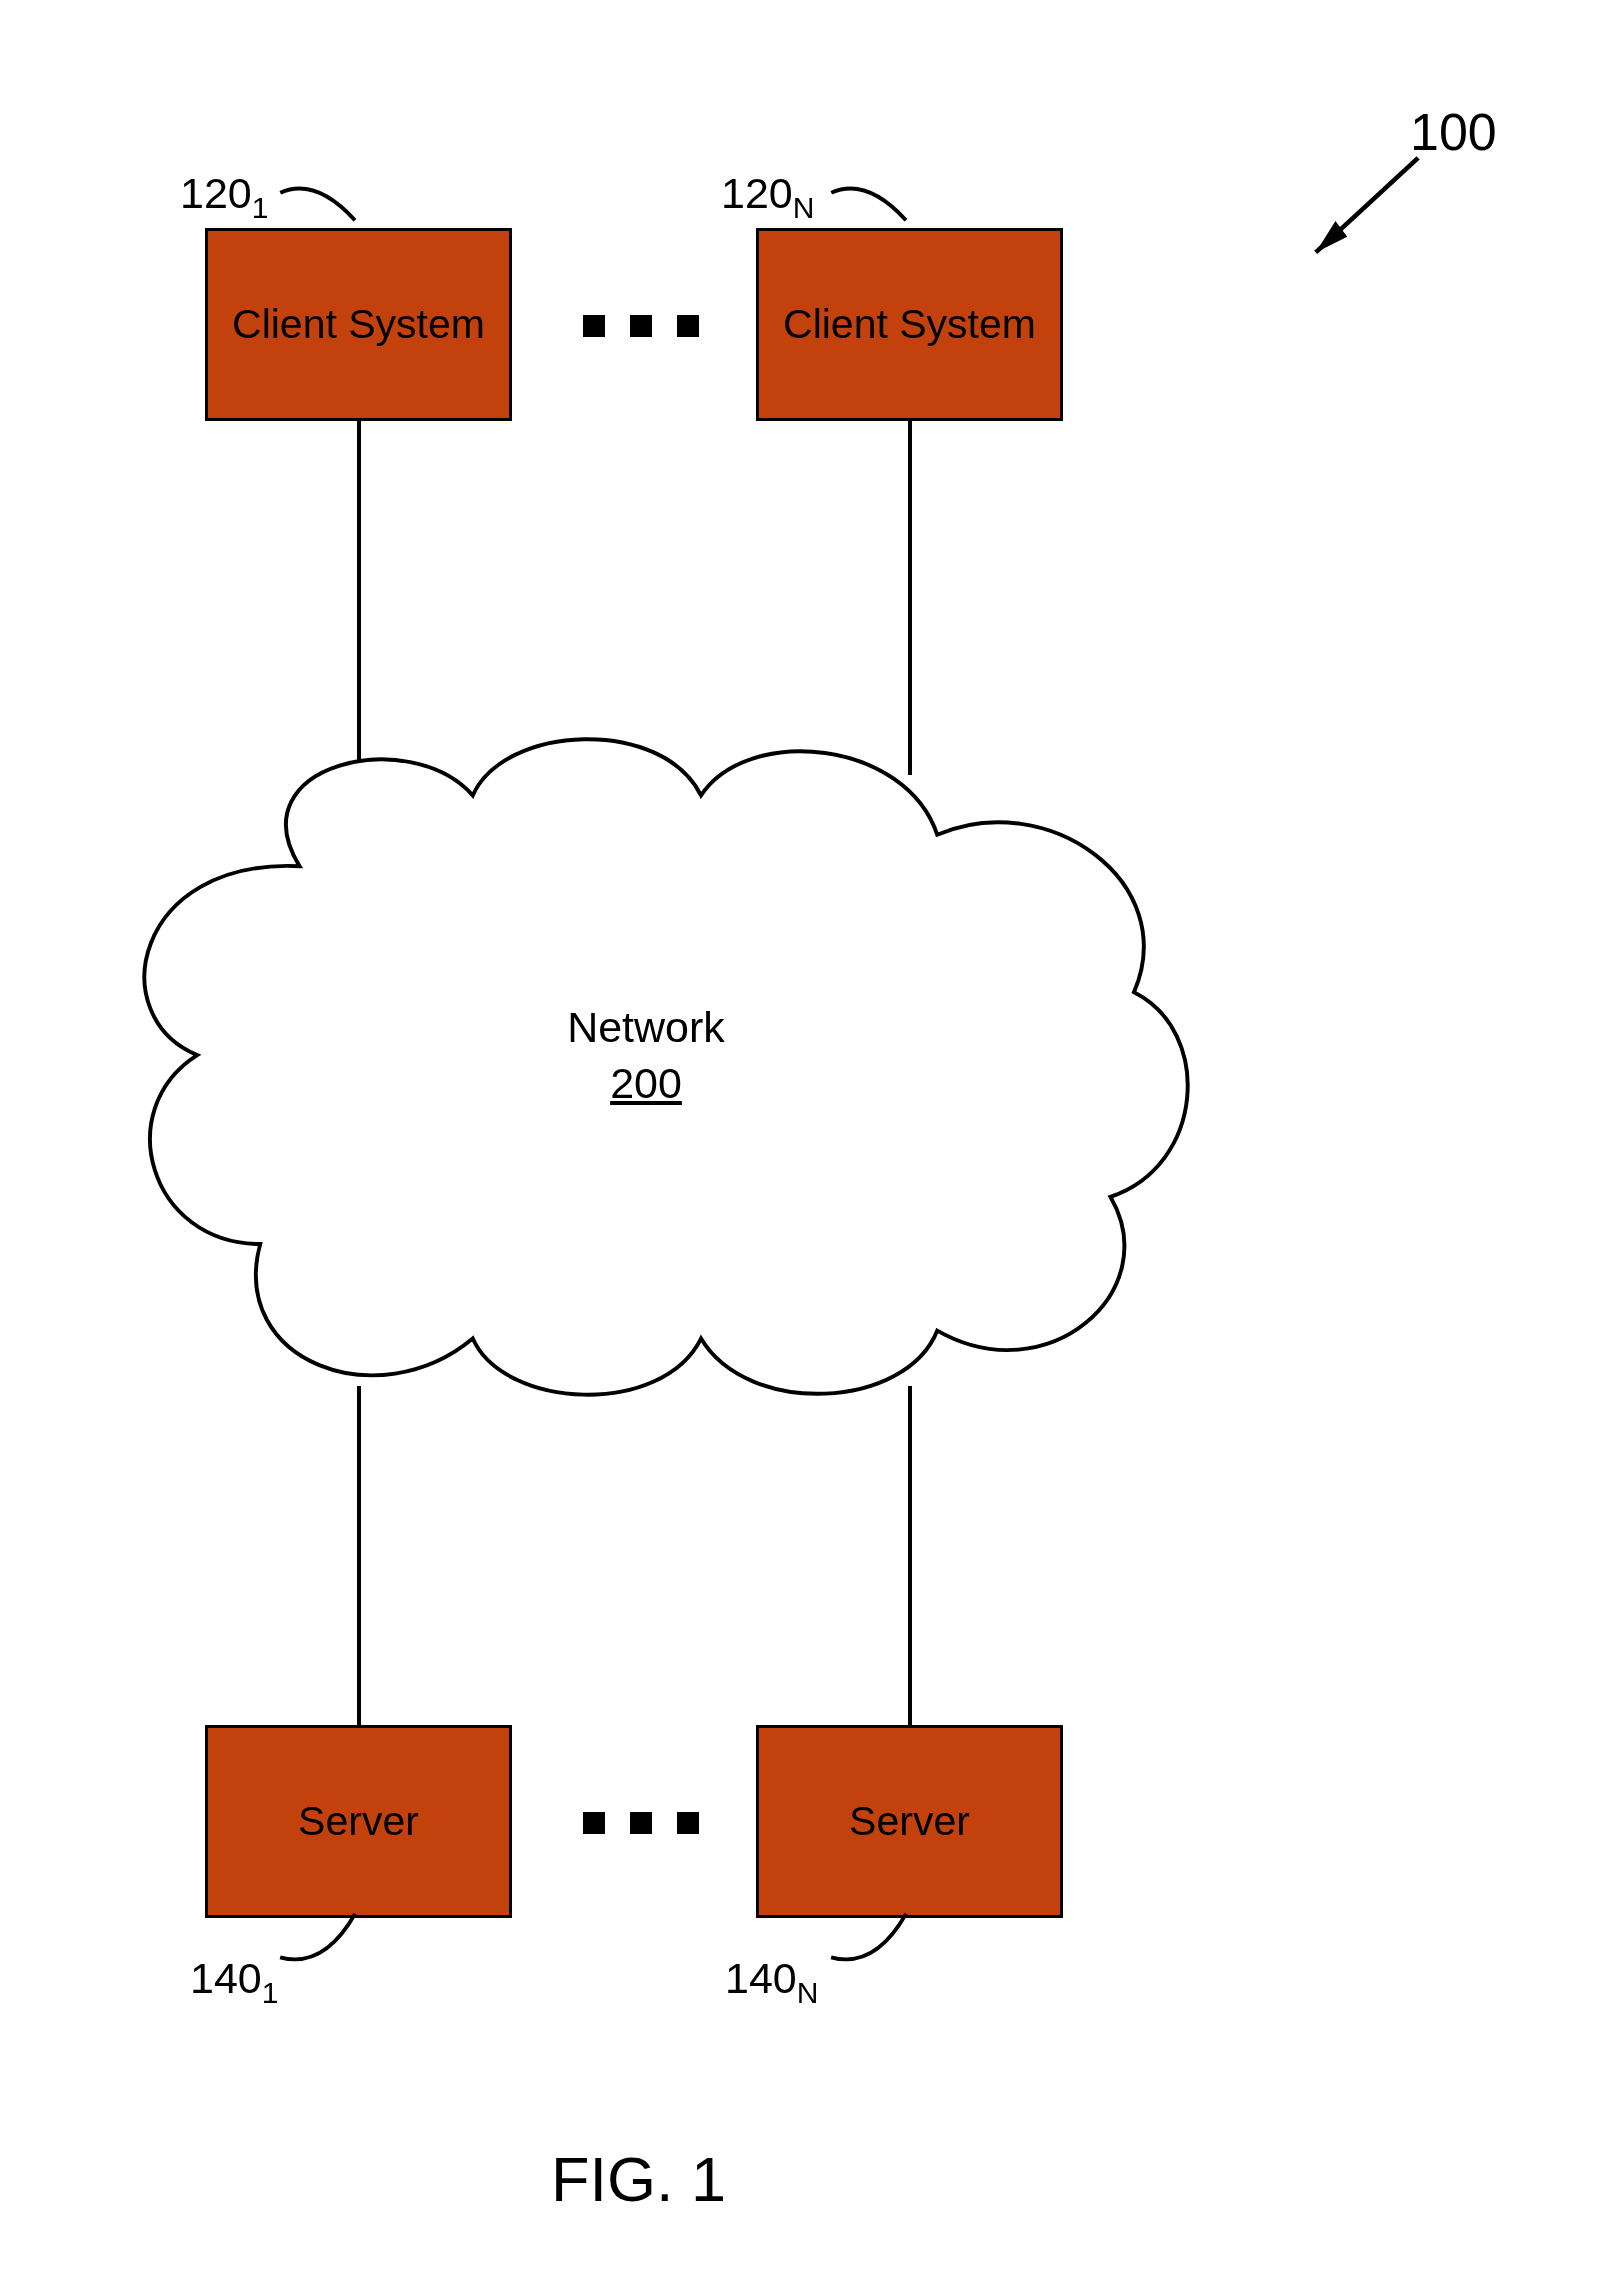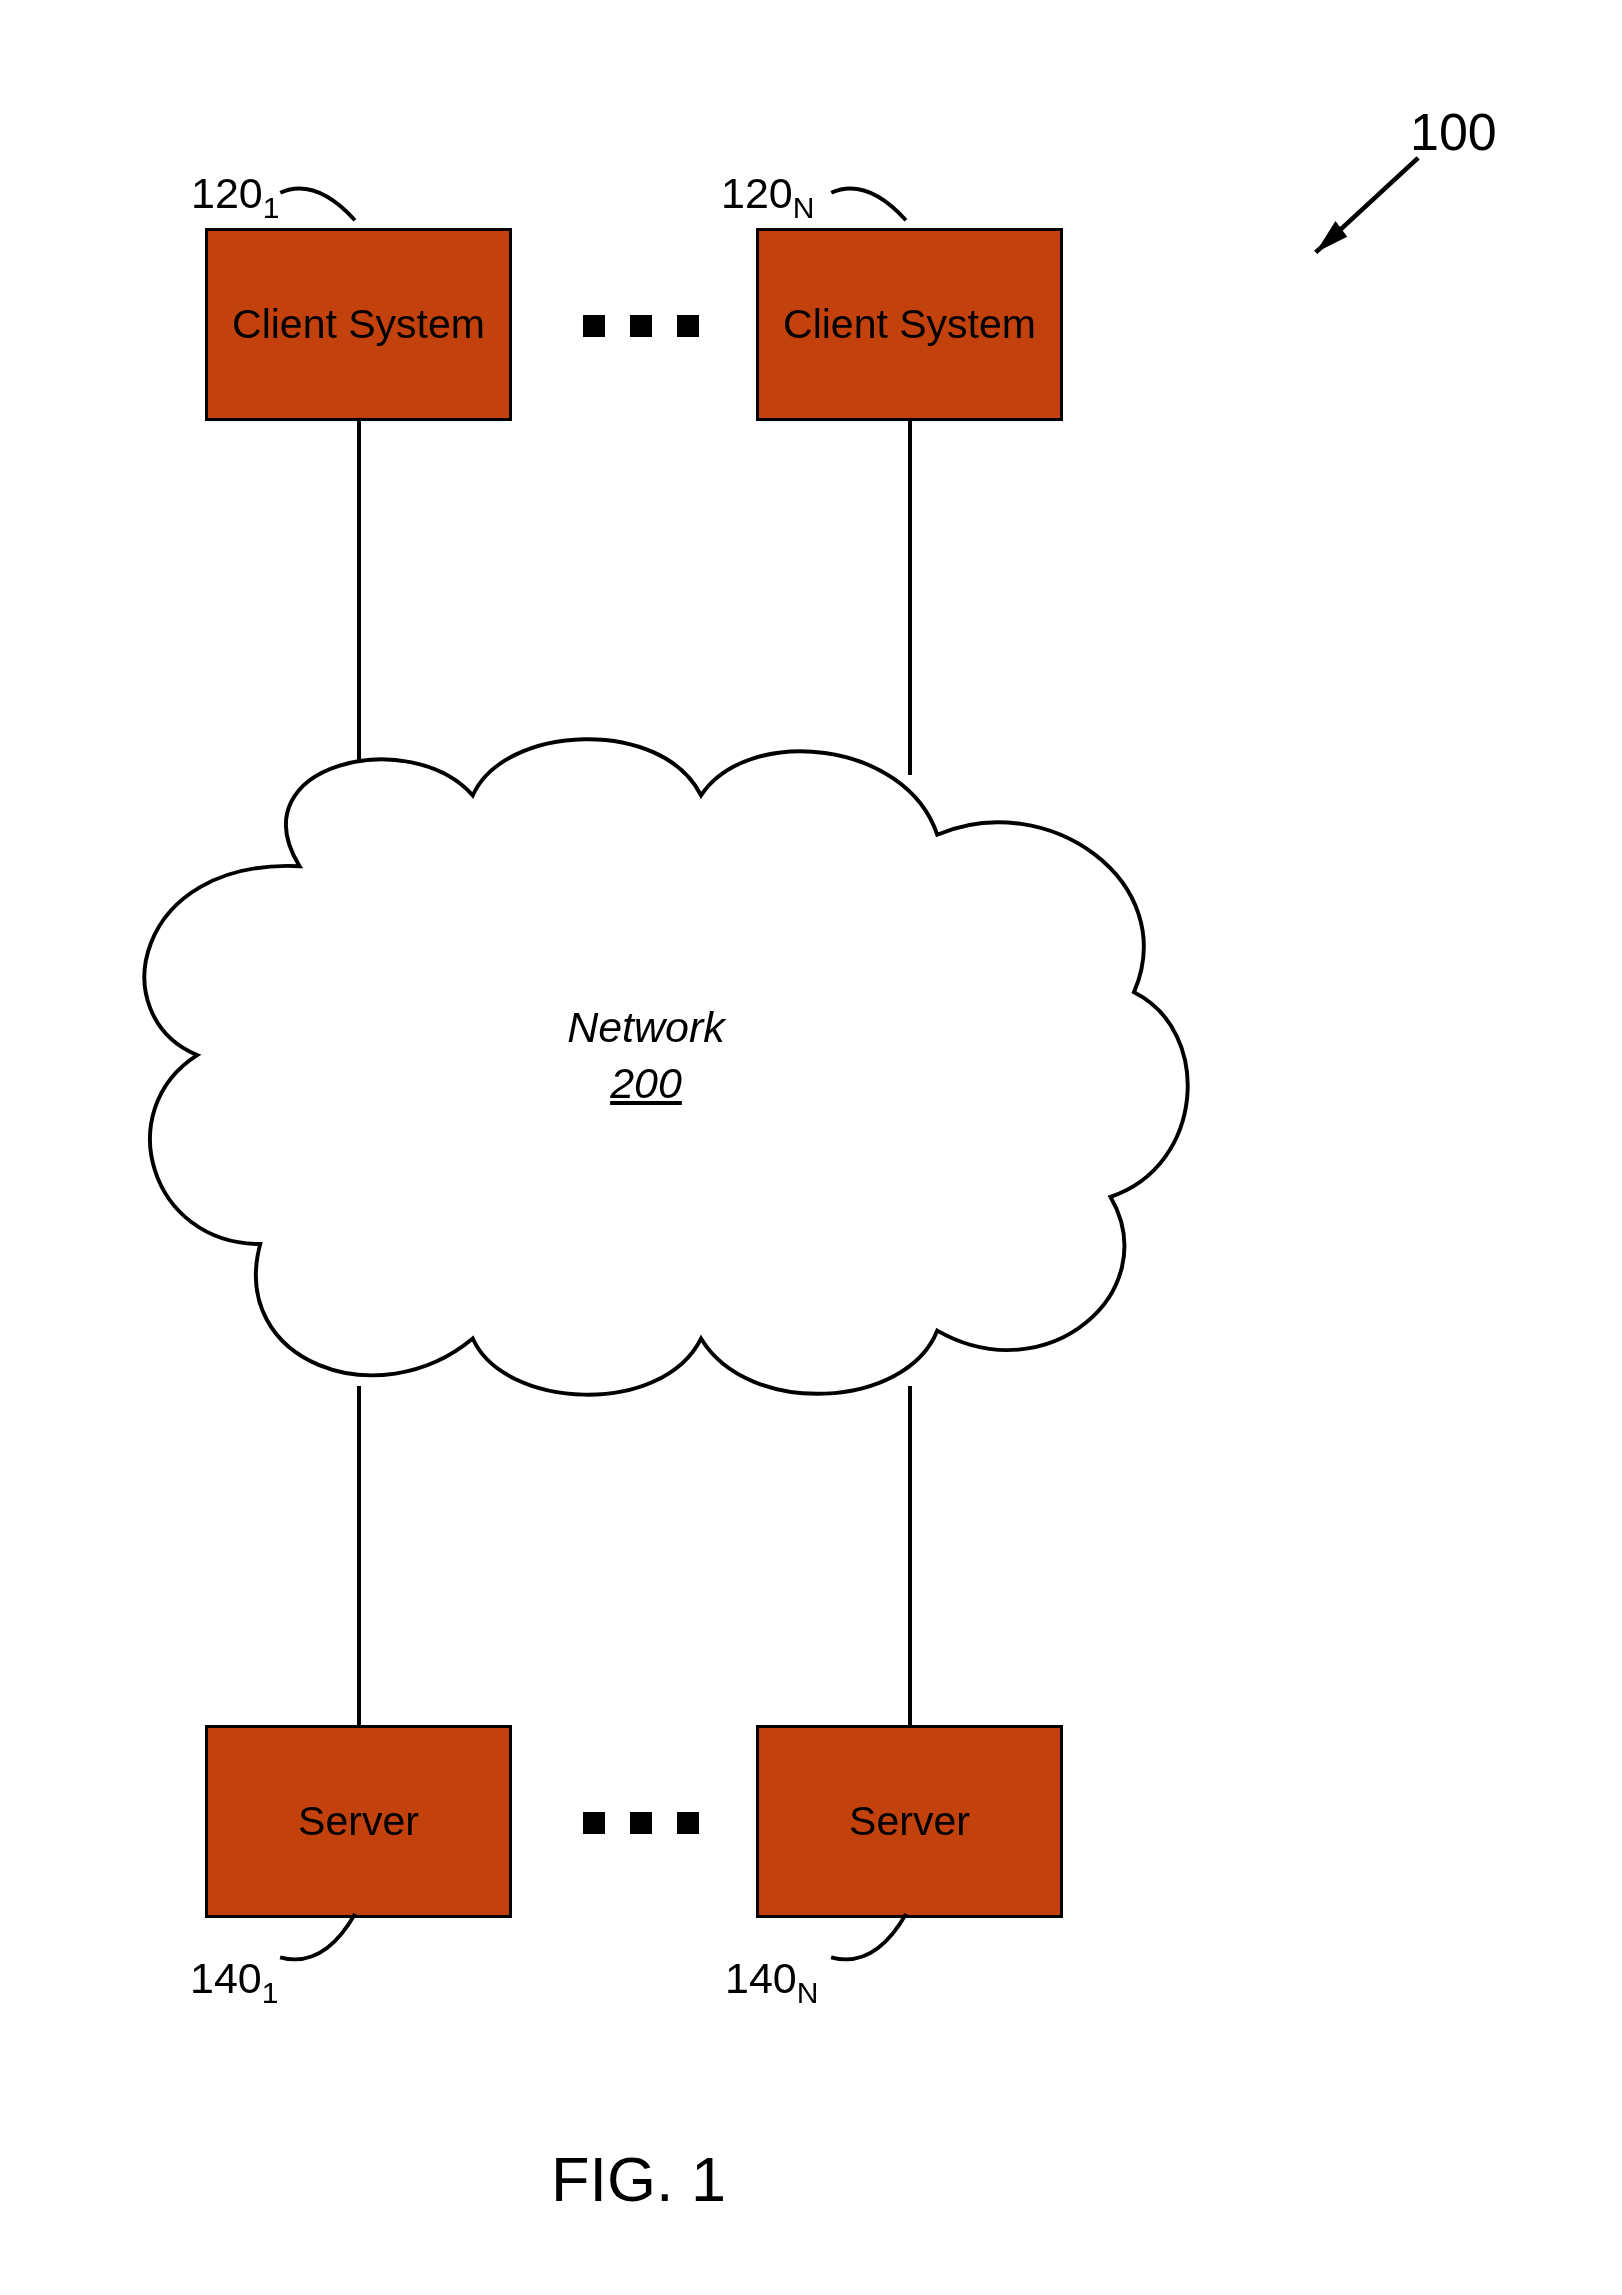--- a/index.html
+++ b/index.html
@@ -77,21 +77,21 @@
 <div class="page">
 
   <div class="arrow-label" style="left:1410px; top:102px;">
     <span>100</span>
   </div>
   <svg class="leader" style="left:1292px; top:150px;" width="142" height="126" viewBox="0 0 180 160">
     <line x1="160" y1="10" x2="30" y2="130" stroke="#000" stroke-width="6"></line>
     <polygon points="30,130 70,110 55,90" fill="#000"></polygon>
   </svg>
 
-  <div class="label" style="left:191px; top:169px;">
+  <div class="label" style="left:180px; top:169px;">
     <span>120</span><span class="sub">1</span>
   </div>
   <svg class="leader" style="left:276px; top:177px;" width="95" height="55" viewBox="0 0 120 70">
     <path d="M5 20 Q 50 0, 100 55" stroke="#000" stroke-width="5" fill="none"></path>
   </svg>
 
   <div class="label" style="left:721px; top:169px;">
     <span>120</span><span class="sub">N</span>
   </div>
   <svg class="leader" style="left:827px; top:177px;" width="95" height="55" viewBox="0 0 120 70">
@@ -123,21 +123,21 @@
       C 1230 120, 1400 240, 1340 380
       C 1440 430, 1430 600, 1310 640
       C 1380 760, 1230 890, 1090 810
       C 1050 910, 850 920, 790 820
       C 740 920, 540 910, 500 820
       C 380 920, 190 850, 230 700
       C 90 700, 40 530, 150 460
       C 30 410, 70 210, 280 220
       Z" fill="#fff" stroke="#000" stroke-width="5"></path>
   </svg>
-  <div class="cloud-text" style="left:567px; top:1000px; width:158px;font-style:italic;">
+  <div class="cloud-text" style="left:567px; top:1000px; width:158px;">
     <div>Network</div>
     <div class="underline">200</div>
   </div>
 
   <div class="line vline" style="left:357px; top:1386px; height:339px;"></div>
   <div class="line vline" style="left:908px; top:1386px; height:339px;"></div>
 
   <div class="box" style="left:205px; top:1725px; width:307px; height:193px;">
     <span>Server</span>
   </div>

